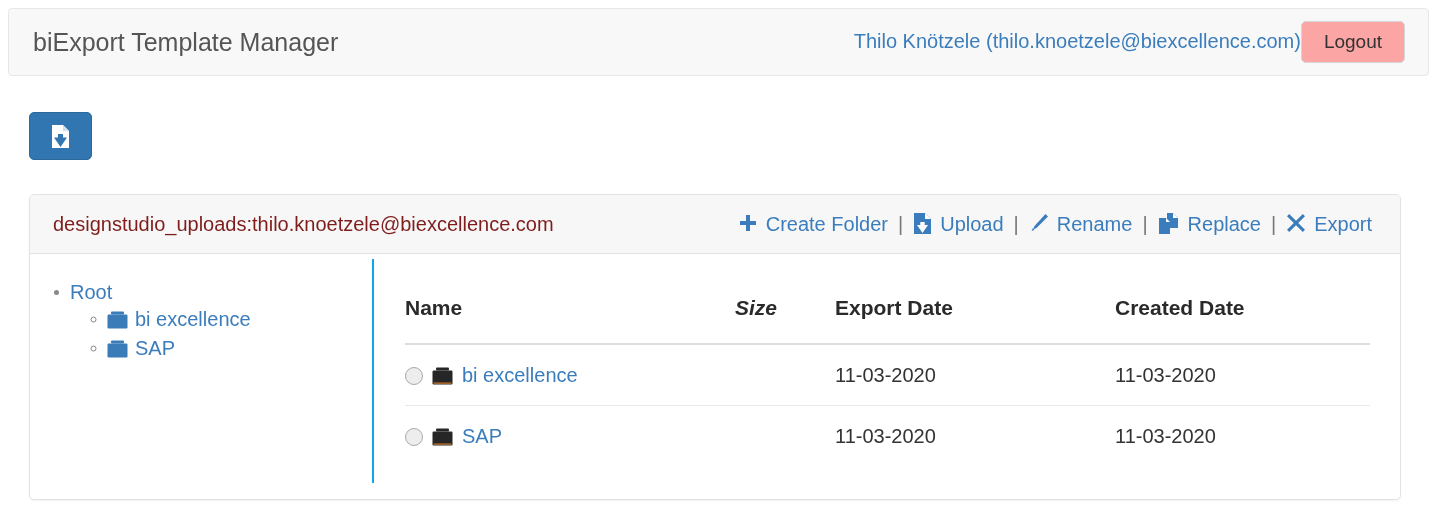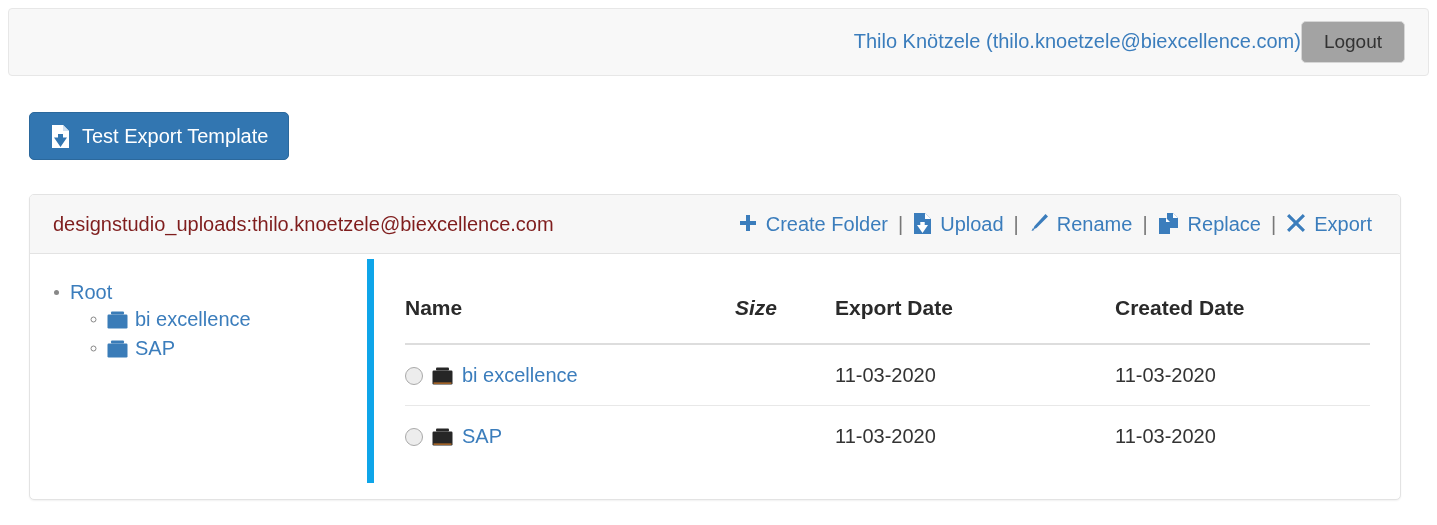--- a/index.html
+++ b/index.html
@@ -43,21 +43,21 @@
   }
   .user-link {
     font-size: 20px;
     color: #3b7dbc;
     text-decoration: none;
     white-space: nowrap;
   }
   .logout-btn {
     font-size: 19px;
     color: #333333;
-    background: #a3a3a3;
+    background: #fca5a5;
     border: 1px solid #d6d6d6;
     border-radius: 5px;
     padding: 10px 22px;
     line-height: 1.1;
     cursor: pointer;
     font-family: "Liberation Sans", sans-serif;
   }
 
   
   .test-btn {
@@ -129,21 +129,21 @@
   }
 
   
   .panel-body {
     display: flex;
     height: 246px;
   }
   .tree-pane {
     width: 344px;
     box-sizing: border-box;
-    border-right: 7px solid #0ea5e9;
+    border-right: 2px solid #0ea5e9;
     padding-top: 22px;
     margin: 5px 0 17px 0;
     text-decoration: underline;
   }
   ul.tree, ul.tree ul {
     margin: 0;
     padding-left: 40px;
     list-style: disc;
   }
   ul.tree ul {
@@ -220,35 +220,35 @@
     color: #3b7dbc;
     text-decoration: none;
     cursor: pointer;
   }
   .icn { flex: 0 0 auto; display: inline-block; line-height: 0; }
 </style>
 </head>
 <body>
 
 <div class="navbar">
+  <div class="brand">biExport Template Manager</div>
   <div class="nav-right">
     <a class="user-link">Thilo Knötzele (thilo.knoetzele@biexcellence.com)</a>
     <button class="logout-btn">Logout</button>
   </div>
 </div>
 
 <button class="test-btn">
   <span class="icn">
     <svg width="21" height="23" viewBox="0 0 21 23">
       <path d="M2 0 h11 l6 6 v17 H2 Z" fill="#ffffff"></path>
       <path d="M13 0 l6 6 h-6 Z" fill="#cddff0"></path>
       <path d="M10.5 22 L4 12.5 h4 V9 h5 v3.5 h4 Z" fill="#3276b1"></path>
     </svg>
   </span>
-  <span>Test Export Template</span>
 </button>
 
 <div class="panel">
 
   <div class="panel-head">
     <div class="path-label">designstudio_uploads:thilo.knoetzele@biexcellence.com</div>
 
     <div class="actions">
 
       <a class="action">

